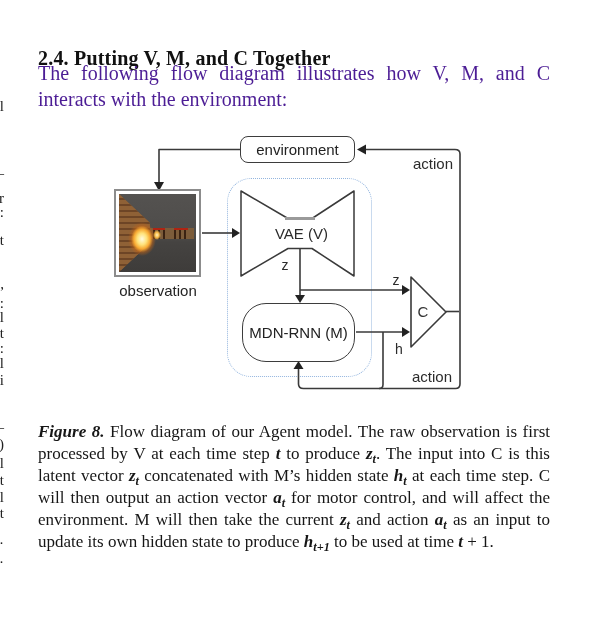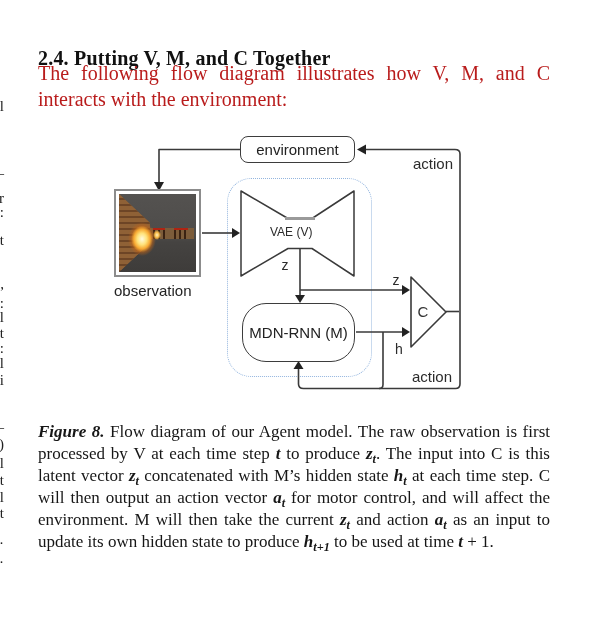--- a/index.html
+++ b/index.html
@@ -7,21 +7,21 @@
     width:600px;height:619px;position:relative;background:#ffffff;
     font-family:"Liberation Serif",serif;color:#1a1a1a;overflow:hidden;
   }
   
   .col{position:absolute;left:38px;width:512px;}
   .sec-heading{
     top:23px;font-size:20px;font-weight:bold;letter-spacing:.2px;
     font-family:"Liberation Serif",serif;color:#111;margin-top:24px;
   }
   .body-par{
-    top:60px;font-size:20px;line-height:26px;text-align:justify;color:#b91c1c;
+    top:60px;font-size:20px;line-height:26px;text-align:justify;color:#4c1d95;
   }
   .caption{
     top:421px;font-size:17px;line-height:22px;text-align:justify;color:#161616;
   }
   .caption .mvar{font-style:italic;font-weight:bold;}
   .caption sub{font-size:.72em;line-height:0;}
   .caption sub.mvar{font-style:italic;}
   
   .margin-strip{position:absolute;left:0;top:0;width:6px;height:619px;overflow:hidden;}
   .margin-strip span{
@@ -40,28 +40,28 @@
     display:flex;align-items:center;justify-content:center;
     font-family:"Liberation Sans",sans-serif;color:#222;z-index:3;
     box-sizing:border-box;
   }
   .env-box{left:240px;top:136px;width:115px;height:27px;border-radius:8px;font-size:15px;}
   .mdn-box{left:242px;top:303px;width:113px;height:59px;border-radius:24px;font-size:15px;}
   .dlabel{
     position:absolute;font-family:"Liberation Sans",sans-serif;color:#2b2b2b;
     z-index:4;white-space:nowrap;
   }
-  .vae-label{left:270px;top:225px;width:58px;text-align:left;font-size:12px;}
+  .vae-label{left:270px;top:225px;width:58px;text-align:right;font-size:15px;}
   .c-label{left:414px;top:303px;width:18px;text-align:center;font-size:15px;color:#333;}
   .z1-label{left:277px;top:257px;width:16px;text-align:center;font-size:14px;}
   .z2-label{left:388px;top:272px;width:16px;text-align:center;font-size:14px;}
   .h-label{left:391px;top:341px;width:16px;text-align:center;font-size:14px;}
   .action-top{left:408px;top:155px;width:50px;text-align:center;font-size:15px;}
   .action-bottom{left:406px;top:368px;width:52px;text-align:center;font-size:15px;}
-  .obs-label{left:114px;top:282px;width:88px;text-align:left;font-size:15px;color:#242424;}
+  .obs-label{left:114px;top:282px;width:88px;text-align:center;font-size:15px;color:#242424;}
   .wm-label{left:124px;top:324px;width:96px;text-align:center;font-size:17px;color:#7e9ac9;}
   
   .obs-frame{
     position:absolute;left:114px;top:189px;width:87px;height:88px;z-index:3;
     border:2px solid #8c8c8c;background:#fff;padding:3px;box-sizing:border-box;
   }
   .obs-img{
     position:relative;width:100%;height:100%;overflow:hidden;
     background:linear-gradient(#545250 0%,#4e4c4a 52%,#454341 62%,#3e3c3a 100%);
   }

